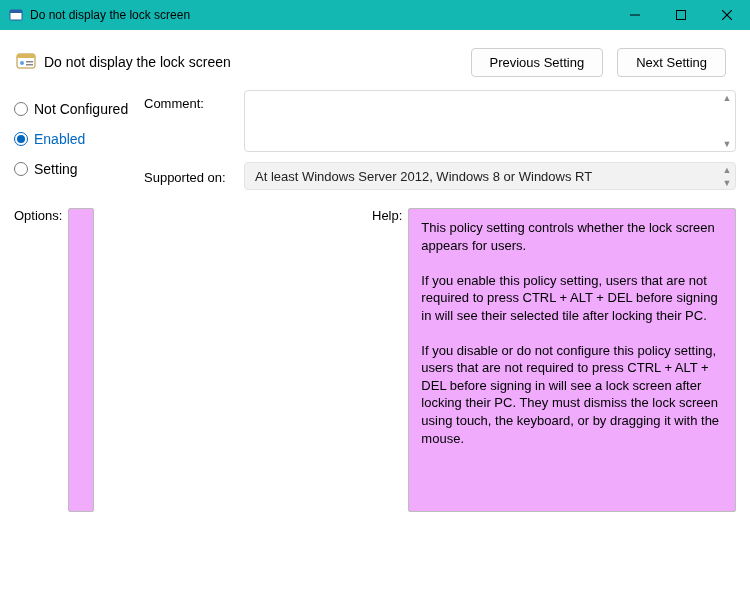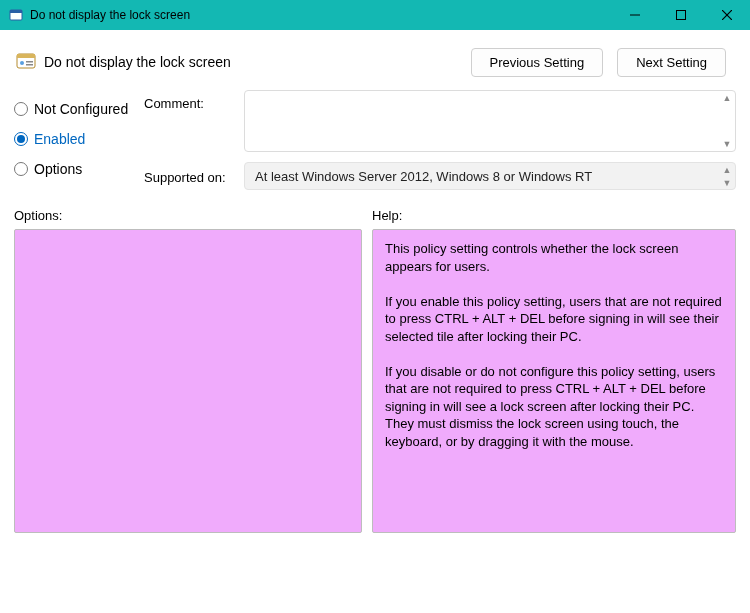--- a/index.html
+++ b/index.html
@@ -151,21 +151,21 @@
     font-size: 13px;
     color: #222;
   }
   .lowarea {
     display: flex;
     gap: 10px;
     margin-top: 18px;
   }
   .col {
     display: flex;
-    flex-direction: column;
+    flex-direction: row;
     gap: 6px;
   }
   .col.left { width: 348px; }
   .col.right { flex: 1; }
   .col-label { font-size: 13px; }
   .panel {
     border: 1px solid #bdbdbd;
     background: #f0abfc;
     border-radius: 2px;
     height: 304px;
@@ -253,21 +253,21 @@
       <div class="radio-row">
         <span class="radio"></span>
         <span>Not Configured</span>
       </div>
       <div class="radio-row">
         <span class="radio selected"></span>
         <span class="radio-label sel">Enabled</span>
       </div>
       <div class="radio-row">
         <span class="radio"></span>
-        <span>Options</span>
+        <span>Setting</span>
       </div>
     </div>
 
     <div class="lbl-comment">Comment:</div>
     <div class="comment-box">
       <span></span>
       <div class="spin">
         <span>▲</span>
         <span>▼</span>
       </div>

